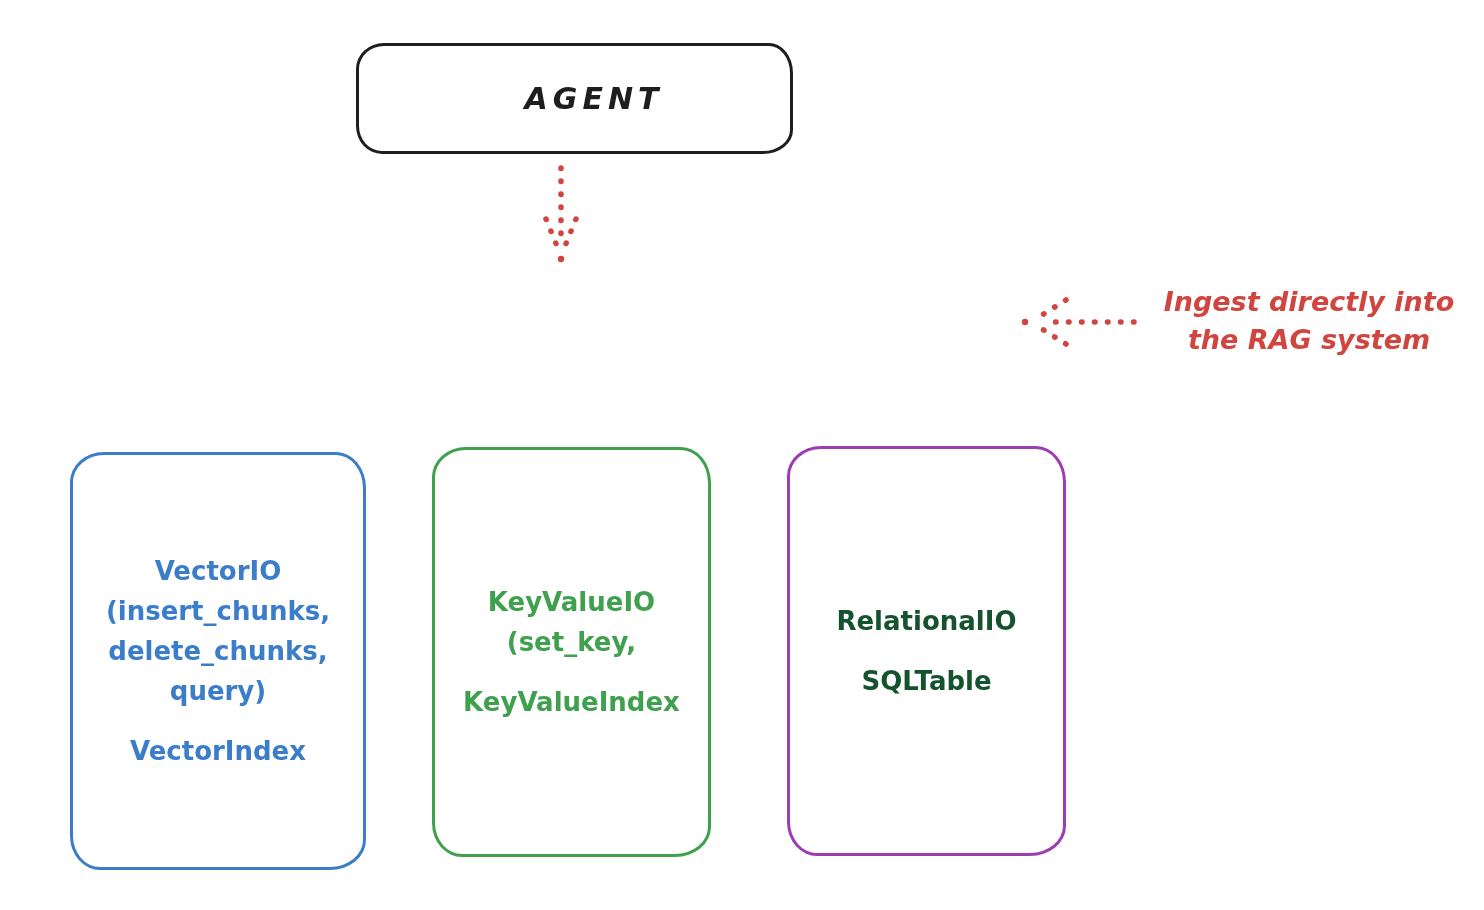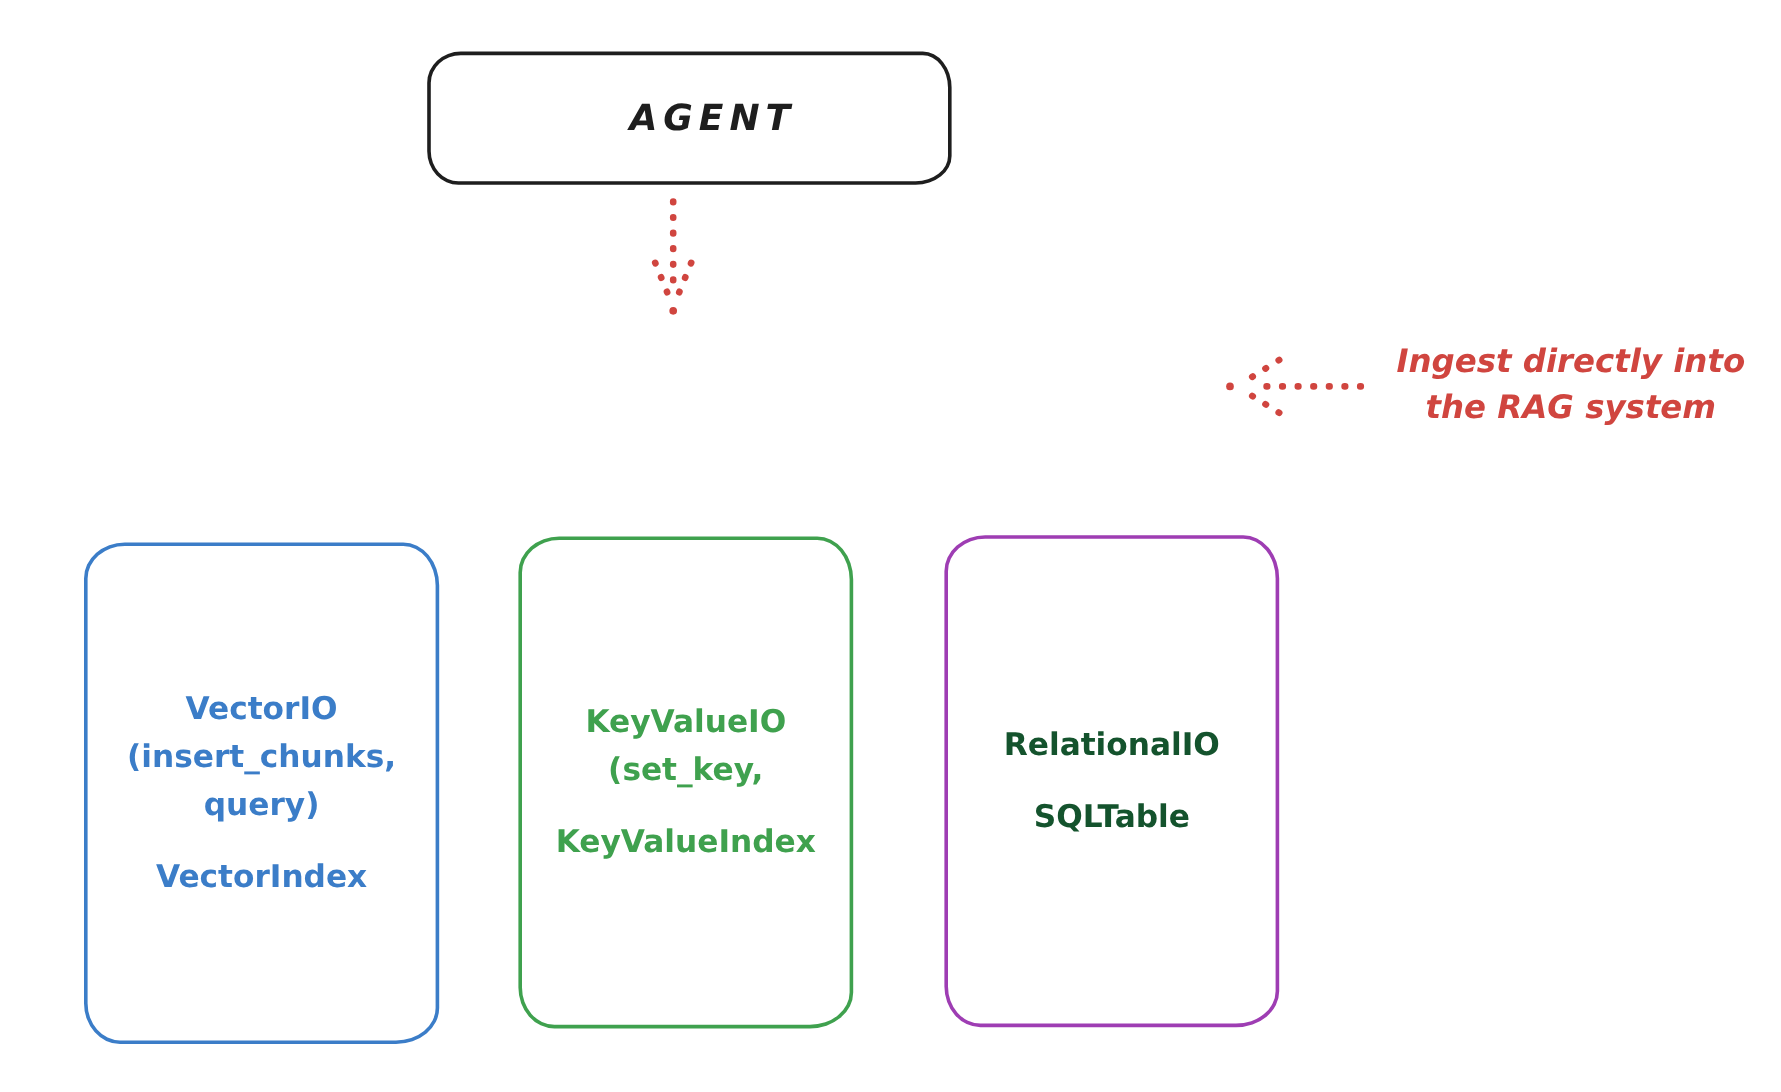--- a/index.html
+++ b/index.html
@@ -122,20 +122,21 @@
   </svg>
 
   <div class="annotation" style="color: rgb(208, 69, 63);">
     <div>Ingest directly into</div>
     <div>the RAG system</div>
   </div>
 
   <div class="io-box io-vector" style="border-color: rgb(59, 125, 200); color: rgb(59, 125, 200);">
     <div class="io-line">VectorIO</div>
     <div class="io-line">(insert_chunks,</div>
+    <div class="io-line">delete_chunks,</div>
     <div class="io-line">query)</div>
     <div class="io-line index-label">VectorIndex</div>
   </div>
 
   <div class="io-box io-keyvalue" style="border-color: rgb(63, 161, 78); color: rgb(63, 161, 78);">
     <div class="io-line">KeyValueIO</div>
     <div class="io-line">(set_key,</div>
     <div class="io-line index-label">KeyValueIndex</div>
   </div>
 

